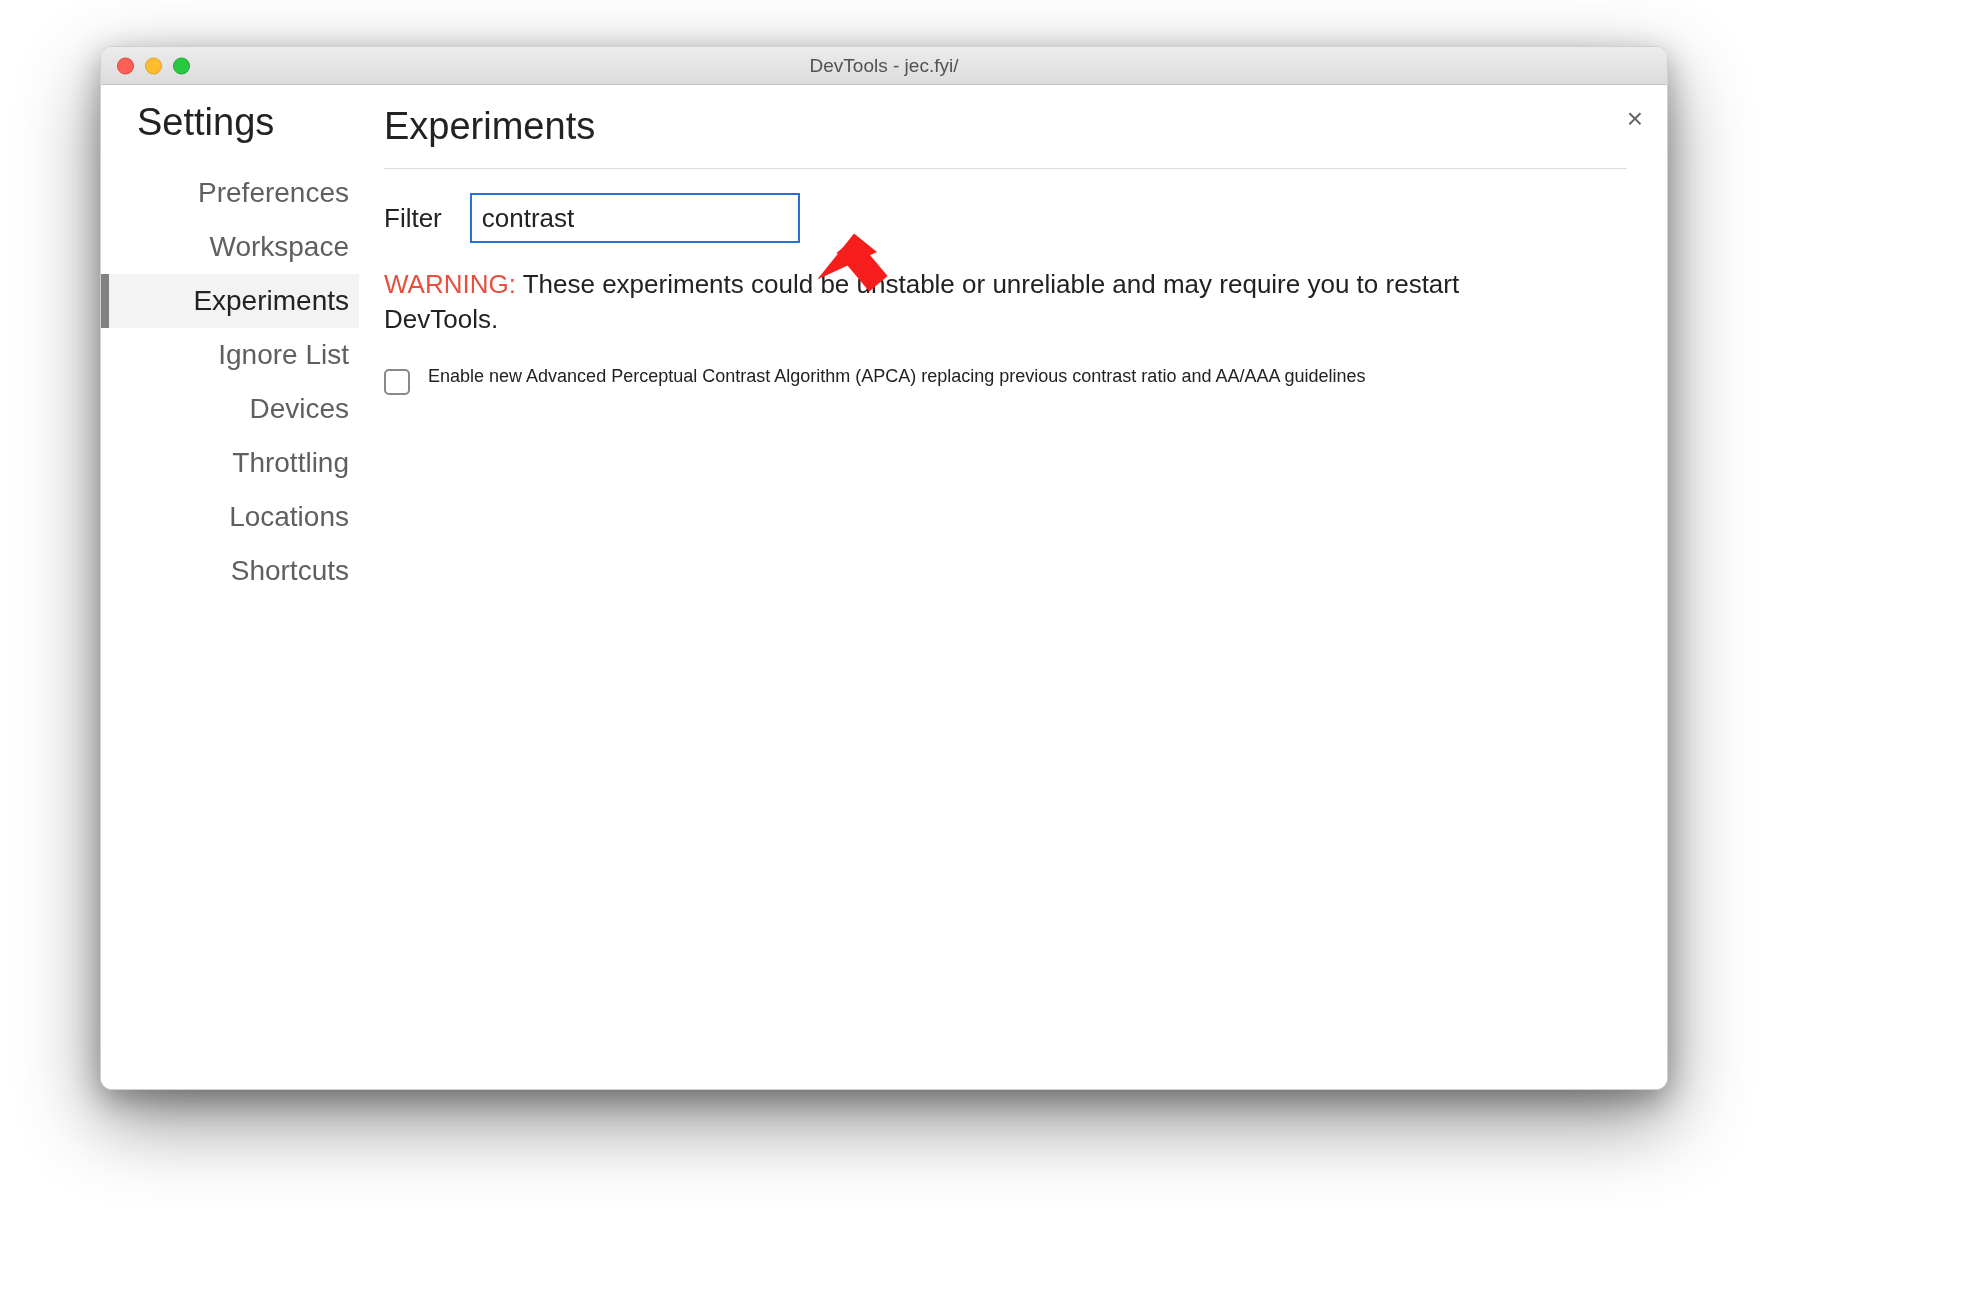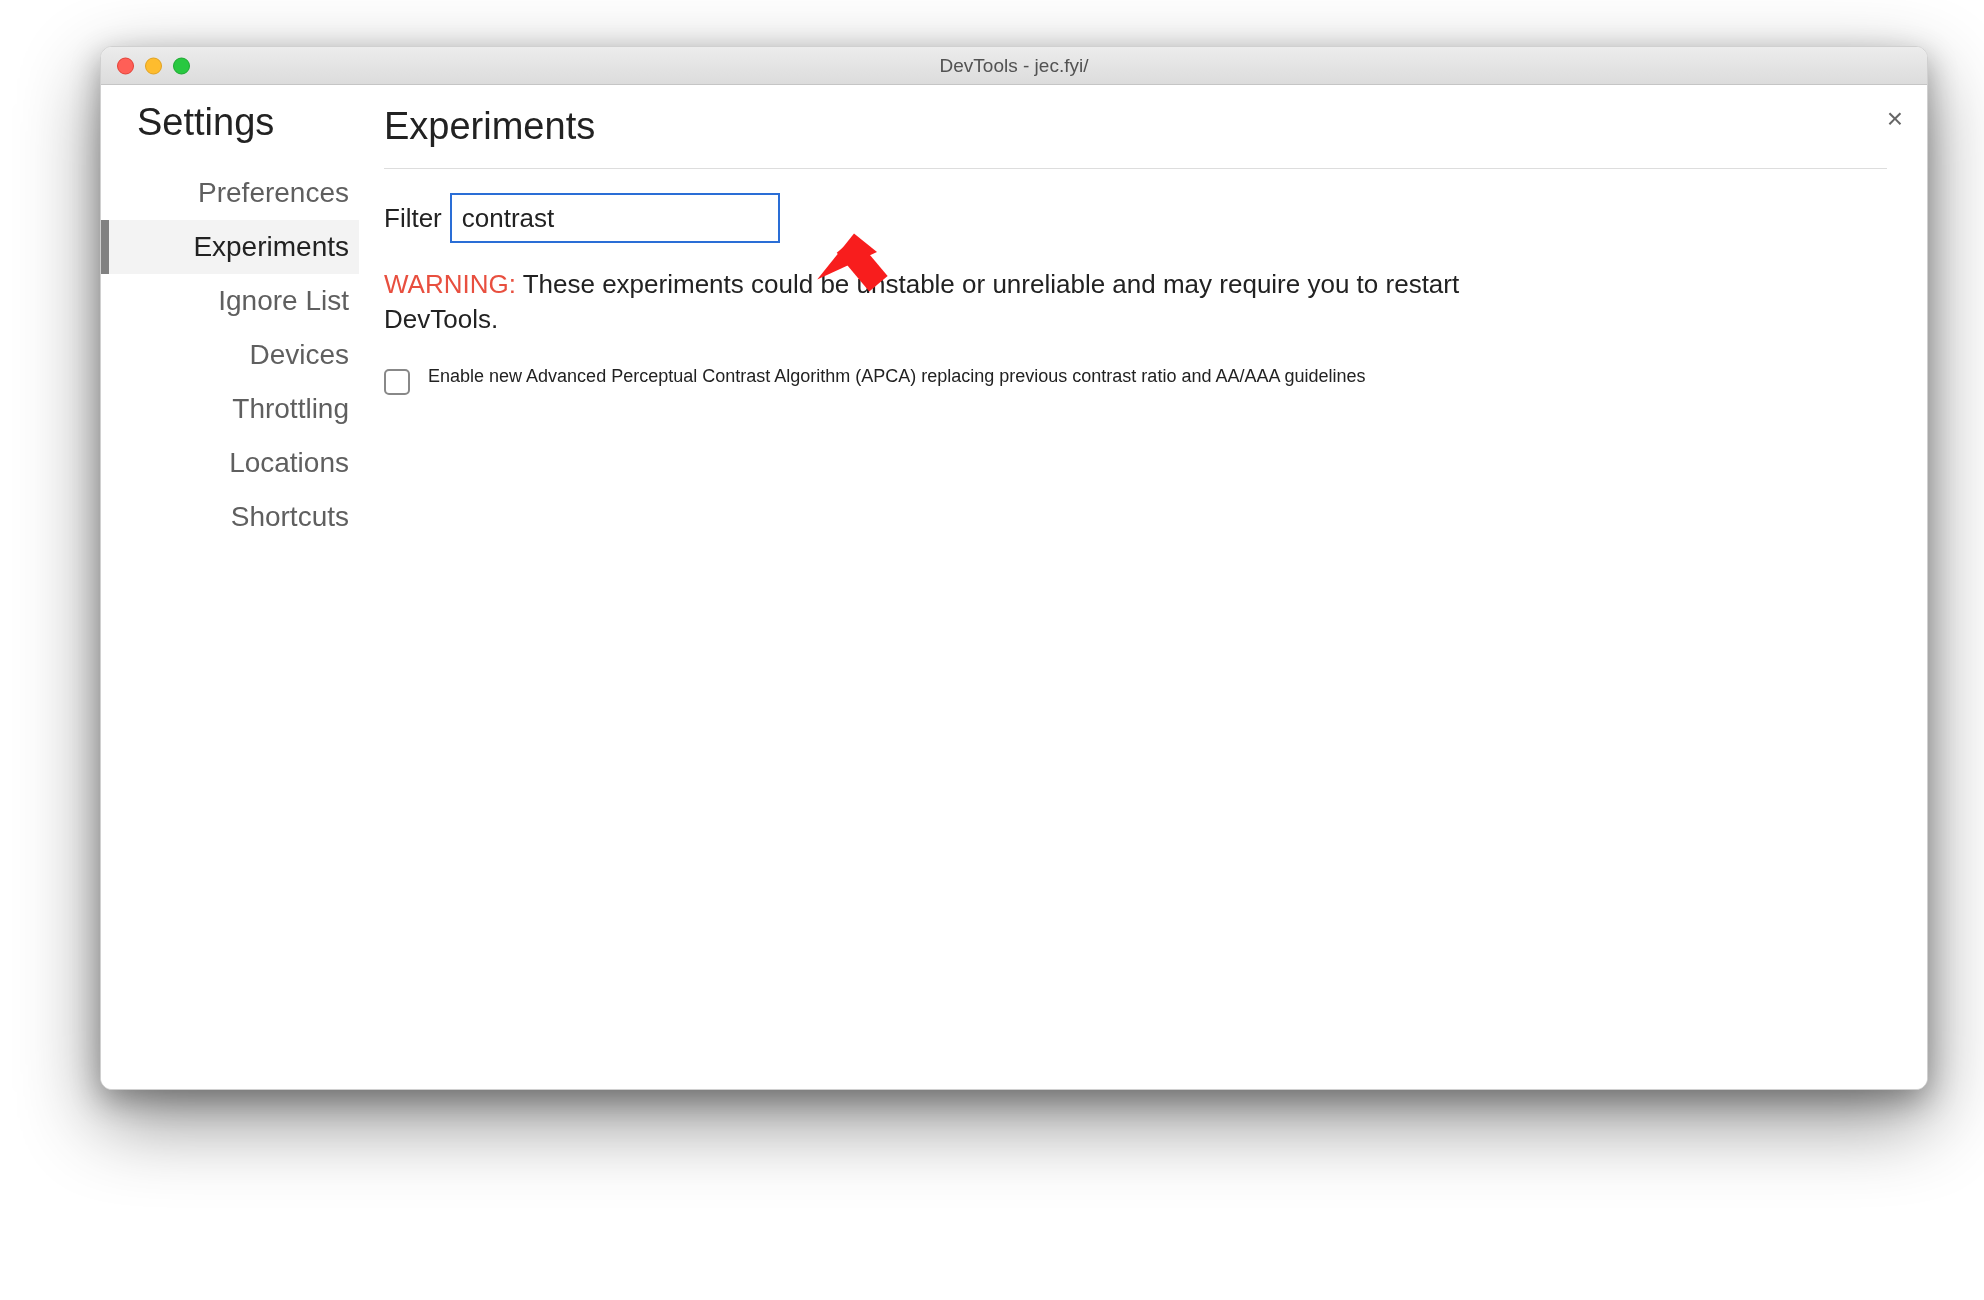--- a/index.html
+++ b/index.html
@@ -11,21 +11,21 @@
       font-family: -apple-system, "Helvetica Neue", Helvetica, Arial, sans-serif;
       background: #fff;
       width: 1984px;
       height: 1300px;
       position: relative;
     }
     .window {
       position: absolute;
       top: 46px;
       left: 100px;
-      width: 1828px;
+      width: 1568px;
       height: 1044px;
       background: #fff;
       border-radius: 12px;
       box-shadow: 0 30px 80px rgba(0,0,0,0.45), 0 10px 30px rgba(0,0,0,0.3);
       overflow: hidden;
       border: 1px solid #d0d0d0;
     }
     .titlebar {
       height: 38px;
       background: linear-gradient(#ececec, #dcdcdc);
@@ -120,21 +120,21 @@
       margin-bottom: 20px;
     }
     .divider {
       border: none;
       border-top: 1px solid #ddd;
       margin-bottom: 24px;
     }
     .filter-row {
       display: flex;
       align-items: center;
-      gap: 8px;
+      gap: 28px;
       margin-bottom: 24px;
     }
     .filter-label {
       font-size: 26px;
       color: #222;
     }
     .filter-input {
       width: 330px;
       height: 50px;
       border: 2px solid #2a6ed6;
@@ -198,20 +198,21 @@
     </div>
     <div class="title">DevTools - jec.fyi/</div>
   </div>
 
   <div class="content">
     <div class="close-x">×</div>
 
     <div class="sidebar">
       <div class="sidebar-title">Settings</div>
       <div class="sidebar-item"><span>Preferences</span></div>
+      <div class="sidebar-item"><span>Workspace</span></div>
       <div class="sidebar-item active"><span>Experiments</span></div>
       <div class="sidebar-item"><span>Ignore List</span></div>
       <div class="sidebar-item"><span>Devices</span></div>
       <div class="sidebar-item"><span>Throttling</span></div>
       <div class="sidebar-item"><span>Locations</span></div>
       <div class="sidebar-item"><span>Shortcuts</span></div>
     </div>
 
     <div class="main">
       <div class="main-title">Experiments</div>

